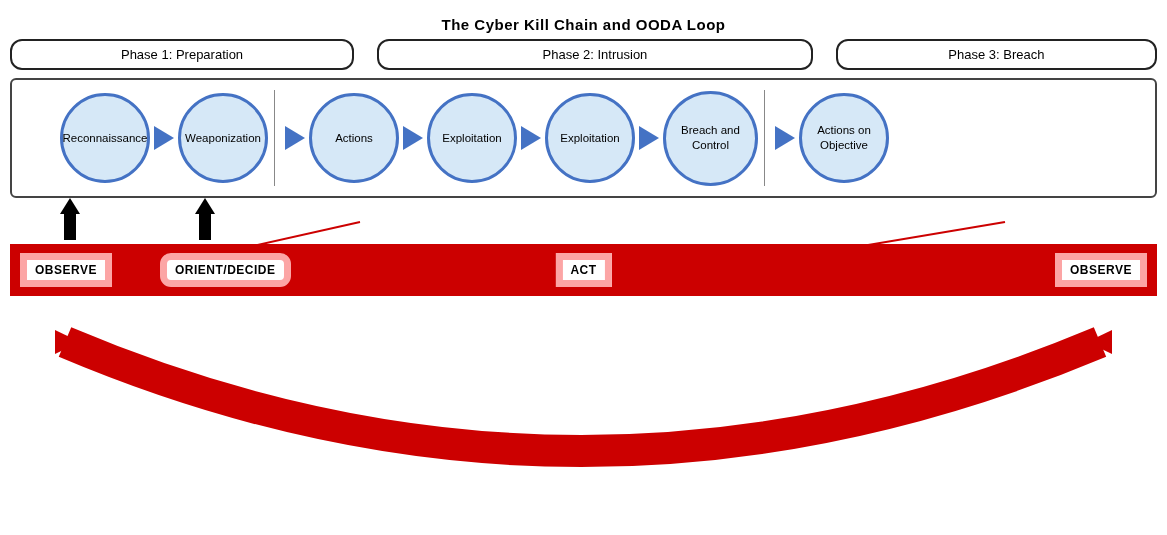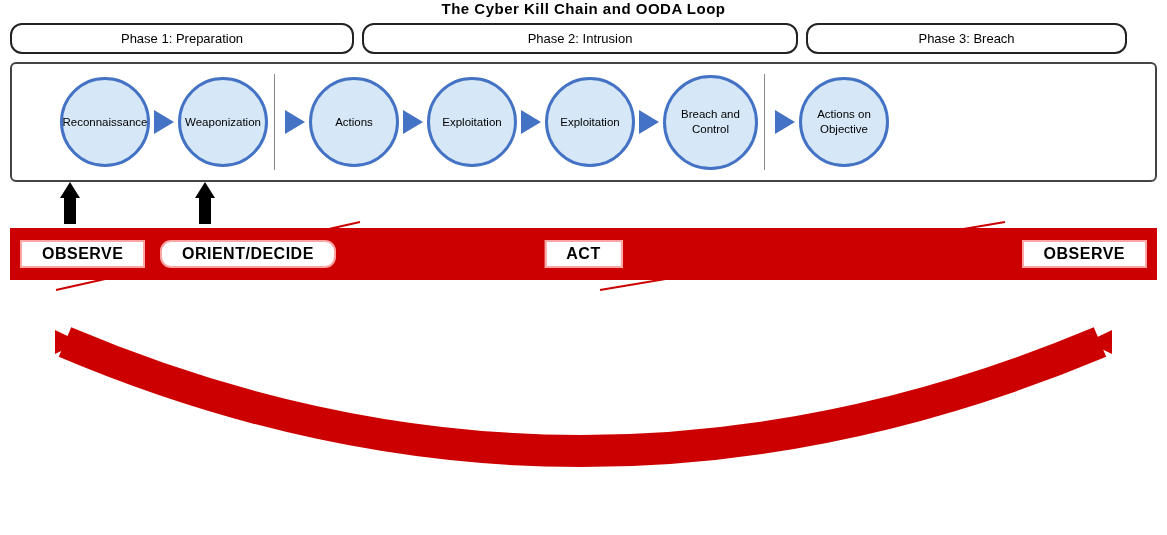--- a/index.html
+++ b/index.html
@@ -17,29 +17,29 @@
       height: 535px;
       position: relative;
       background: #fff;
     }
 
     
     .title {
       text-align: center;
       font-size: 15px;
       font-weight: bold;
-      padding-top: 0;
+      padding-top: 16px;
       padding-bottom: 6px;
       letter-spacing: 0.5px;
     }
 
     
     .phases-row {
       display: flex;
-      justify-content: flex-start;
+      justify-content: space-between;
       padding: 0 10px;
       margin-bottom: 8px;
       gap: 8px;
     }
     .phase-box {
       border: 2px solid #222;
       border-radius: 12px;
       text-align: center;
       padding: 6px 10px;
       font-size: 13px;
@@ -133,23 +133,23 @@
       height: 52px;
       border-radius: 0;
       position: relative;
       display: flex;
       align-items: center;
     }
 
     .ooda-label {
       position: absolute;
       background: #fff;
-      border: 2px solid #fca5a5;
-      padding: 3px 20px;
-      font-size: 16px;
+      border: 7px solid #fca5a5;
+      padding: 3px 8px;
+      font-size: 12px;
       font-weight: 900;
       letter-spacing: 0.5px;
       top: 50%;
       transform: translateY(-50%);
     }
 
     .ooda-observe-left { left: 10px; }
     .ooda-orient { left: 150px; border-radius: 11px; }
     .ooda-act { left: 50%; transform: translate(-50%, -50%); }
     .ooda-observe-right { right: 10px; }

